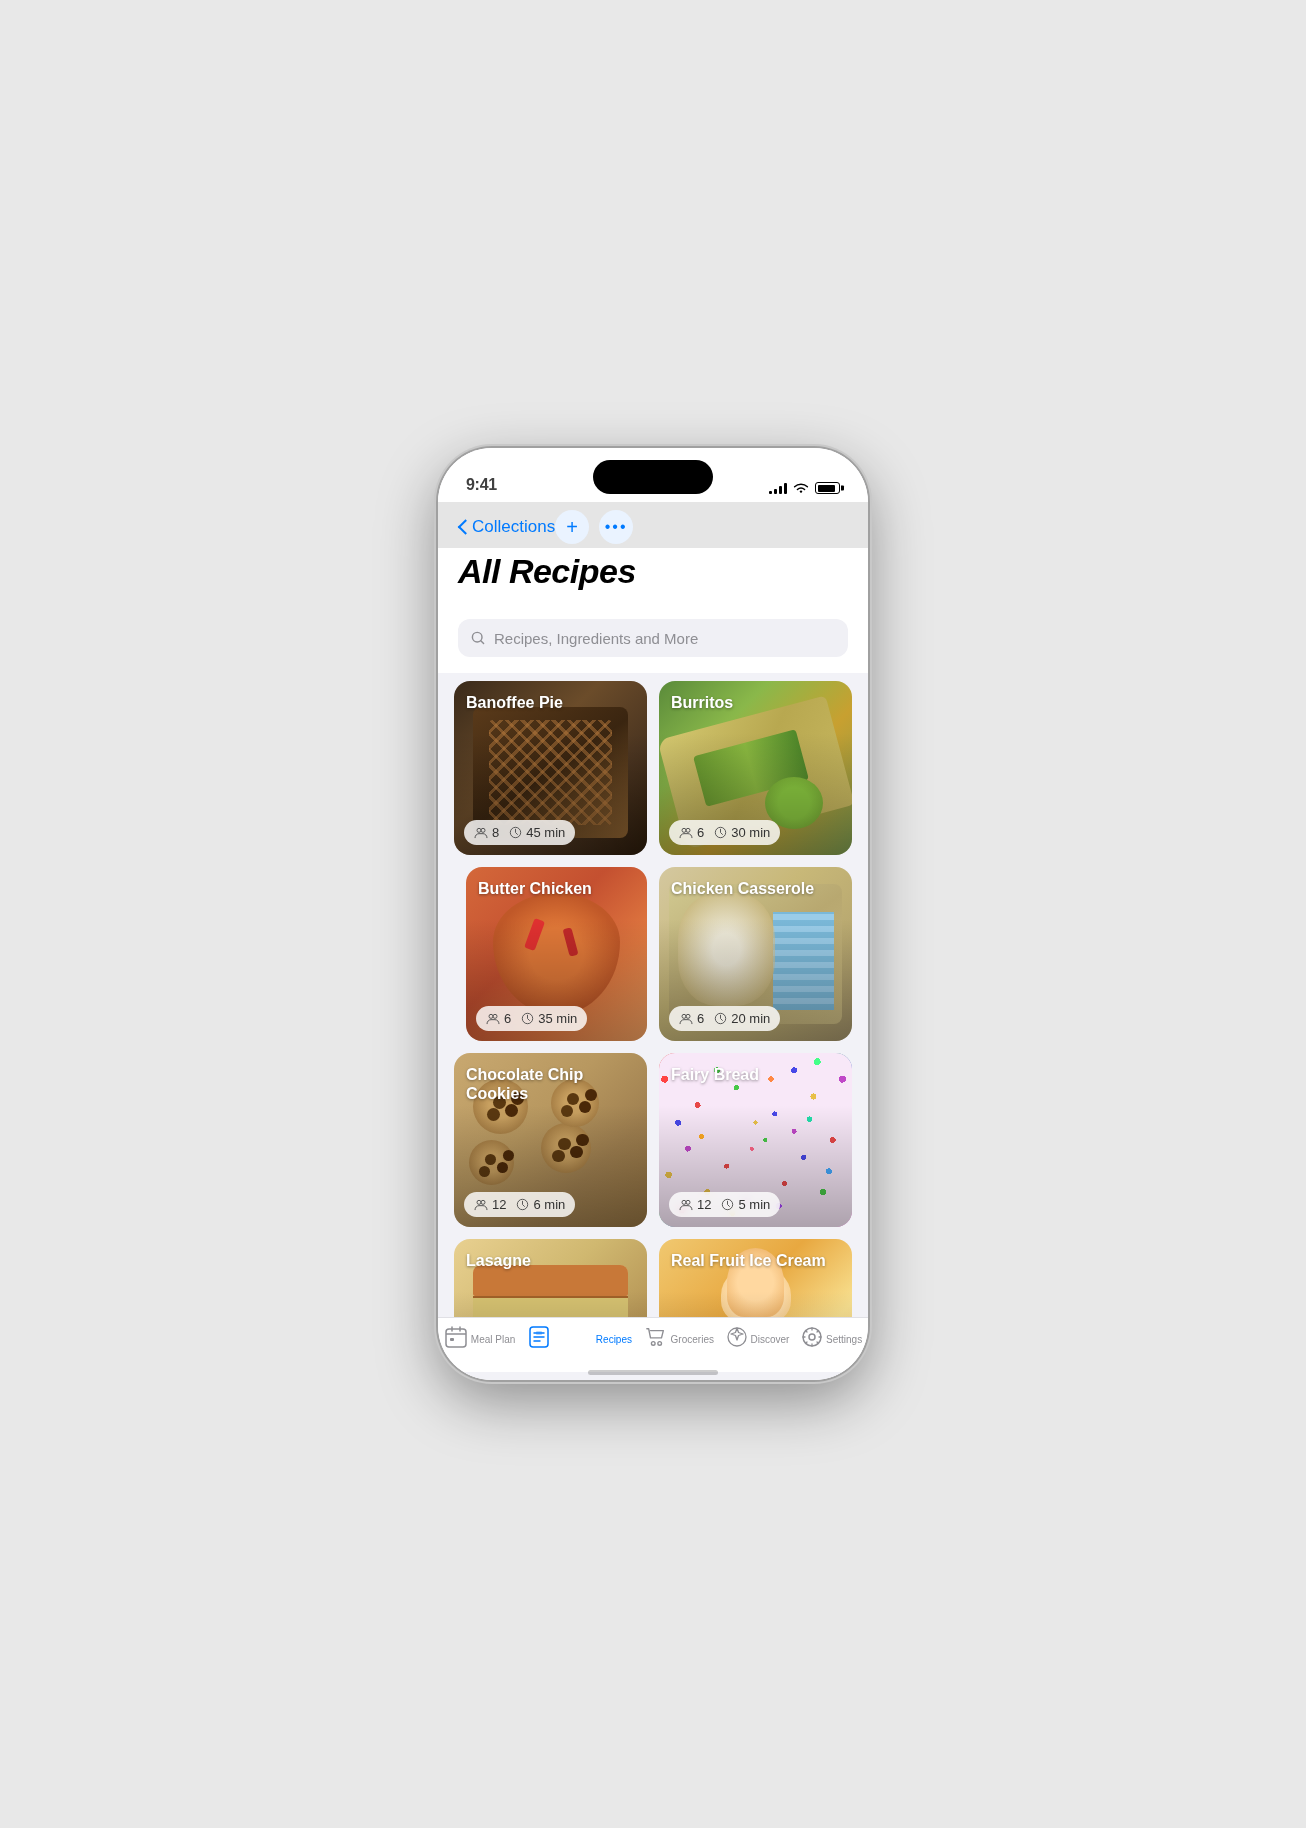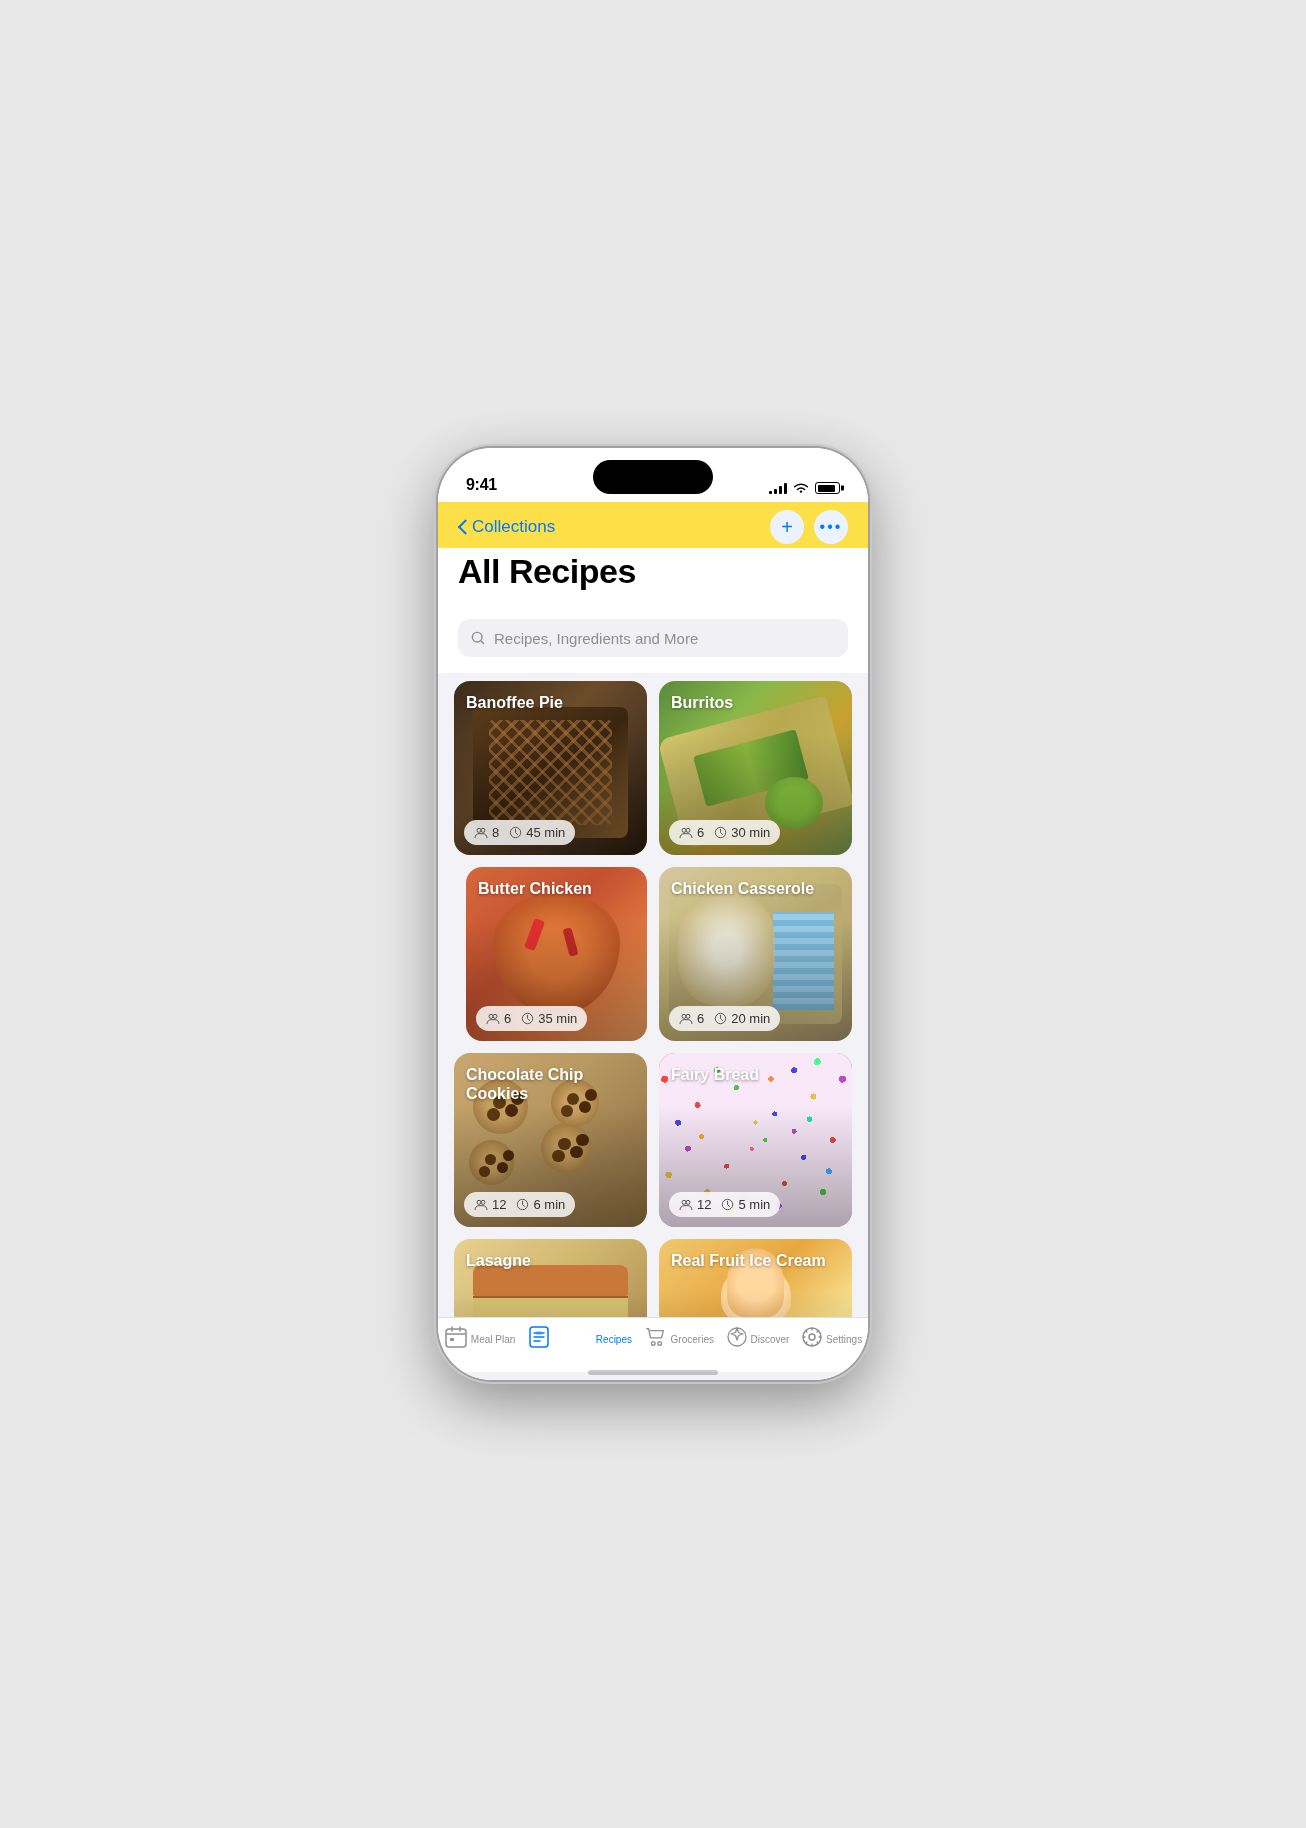--- a/index.html
+++ b/index.html
@@ -77,21 +77,21 @@
       transform: translateX(-50%);
       width: 120px;
       height: 34px;
       background: #000;
       border-radius: 20px;
     }
 
     .status-time {
       font-size: 16px;
       font-weight: 600;
-      color: #000000;
+      color: #404040;
       letter-spacing: -0.3px;
       margin-top: 24px;
     }
 
     .status-icons {
       display: flex;
       align-items: center;
       gap: 6px;
     }
 
@@ -140,25 +140,24 @@
       flex: 1;
       overflow-y: auto;
       background: #fff;
       display: flex;
       flex-direction: column;
     }
     .content::-webkit-scrollbar { display: none; }
 
     
     .nav-bar {
-      background: #fde047;
+      background: #e5e5e5;
       padding: 8px 20px 4px 20px;
       display: flex;
       align-items: center;
-      justify-content: space-between;
       flex-shrink: 0;
     }
 
     .back-btn {
       display: flex;
       align-items: center;
       gap: 4px;
       color: #007AFF;
       font-size: 17px;
       cursor: pointer;
@@ -197,20 +196,21 @@
       cursor: pointer;
       color: #007AFF;
       font-size: 18px;
       font-weight: 400;
     }
 
     
     .page-title {
       padding: 4px 20px 12px 20px;
       background: #fff;
+      font-style: italic;
     }
 
     .page-title h1 {
       font-size: 34px;
       font-weight: 700;
       color: #000;
       letter-spacing: -0.5px;
     }
 
     

